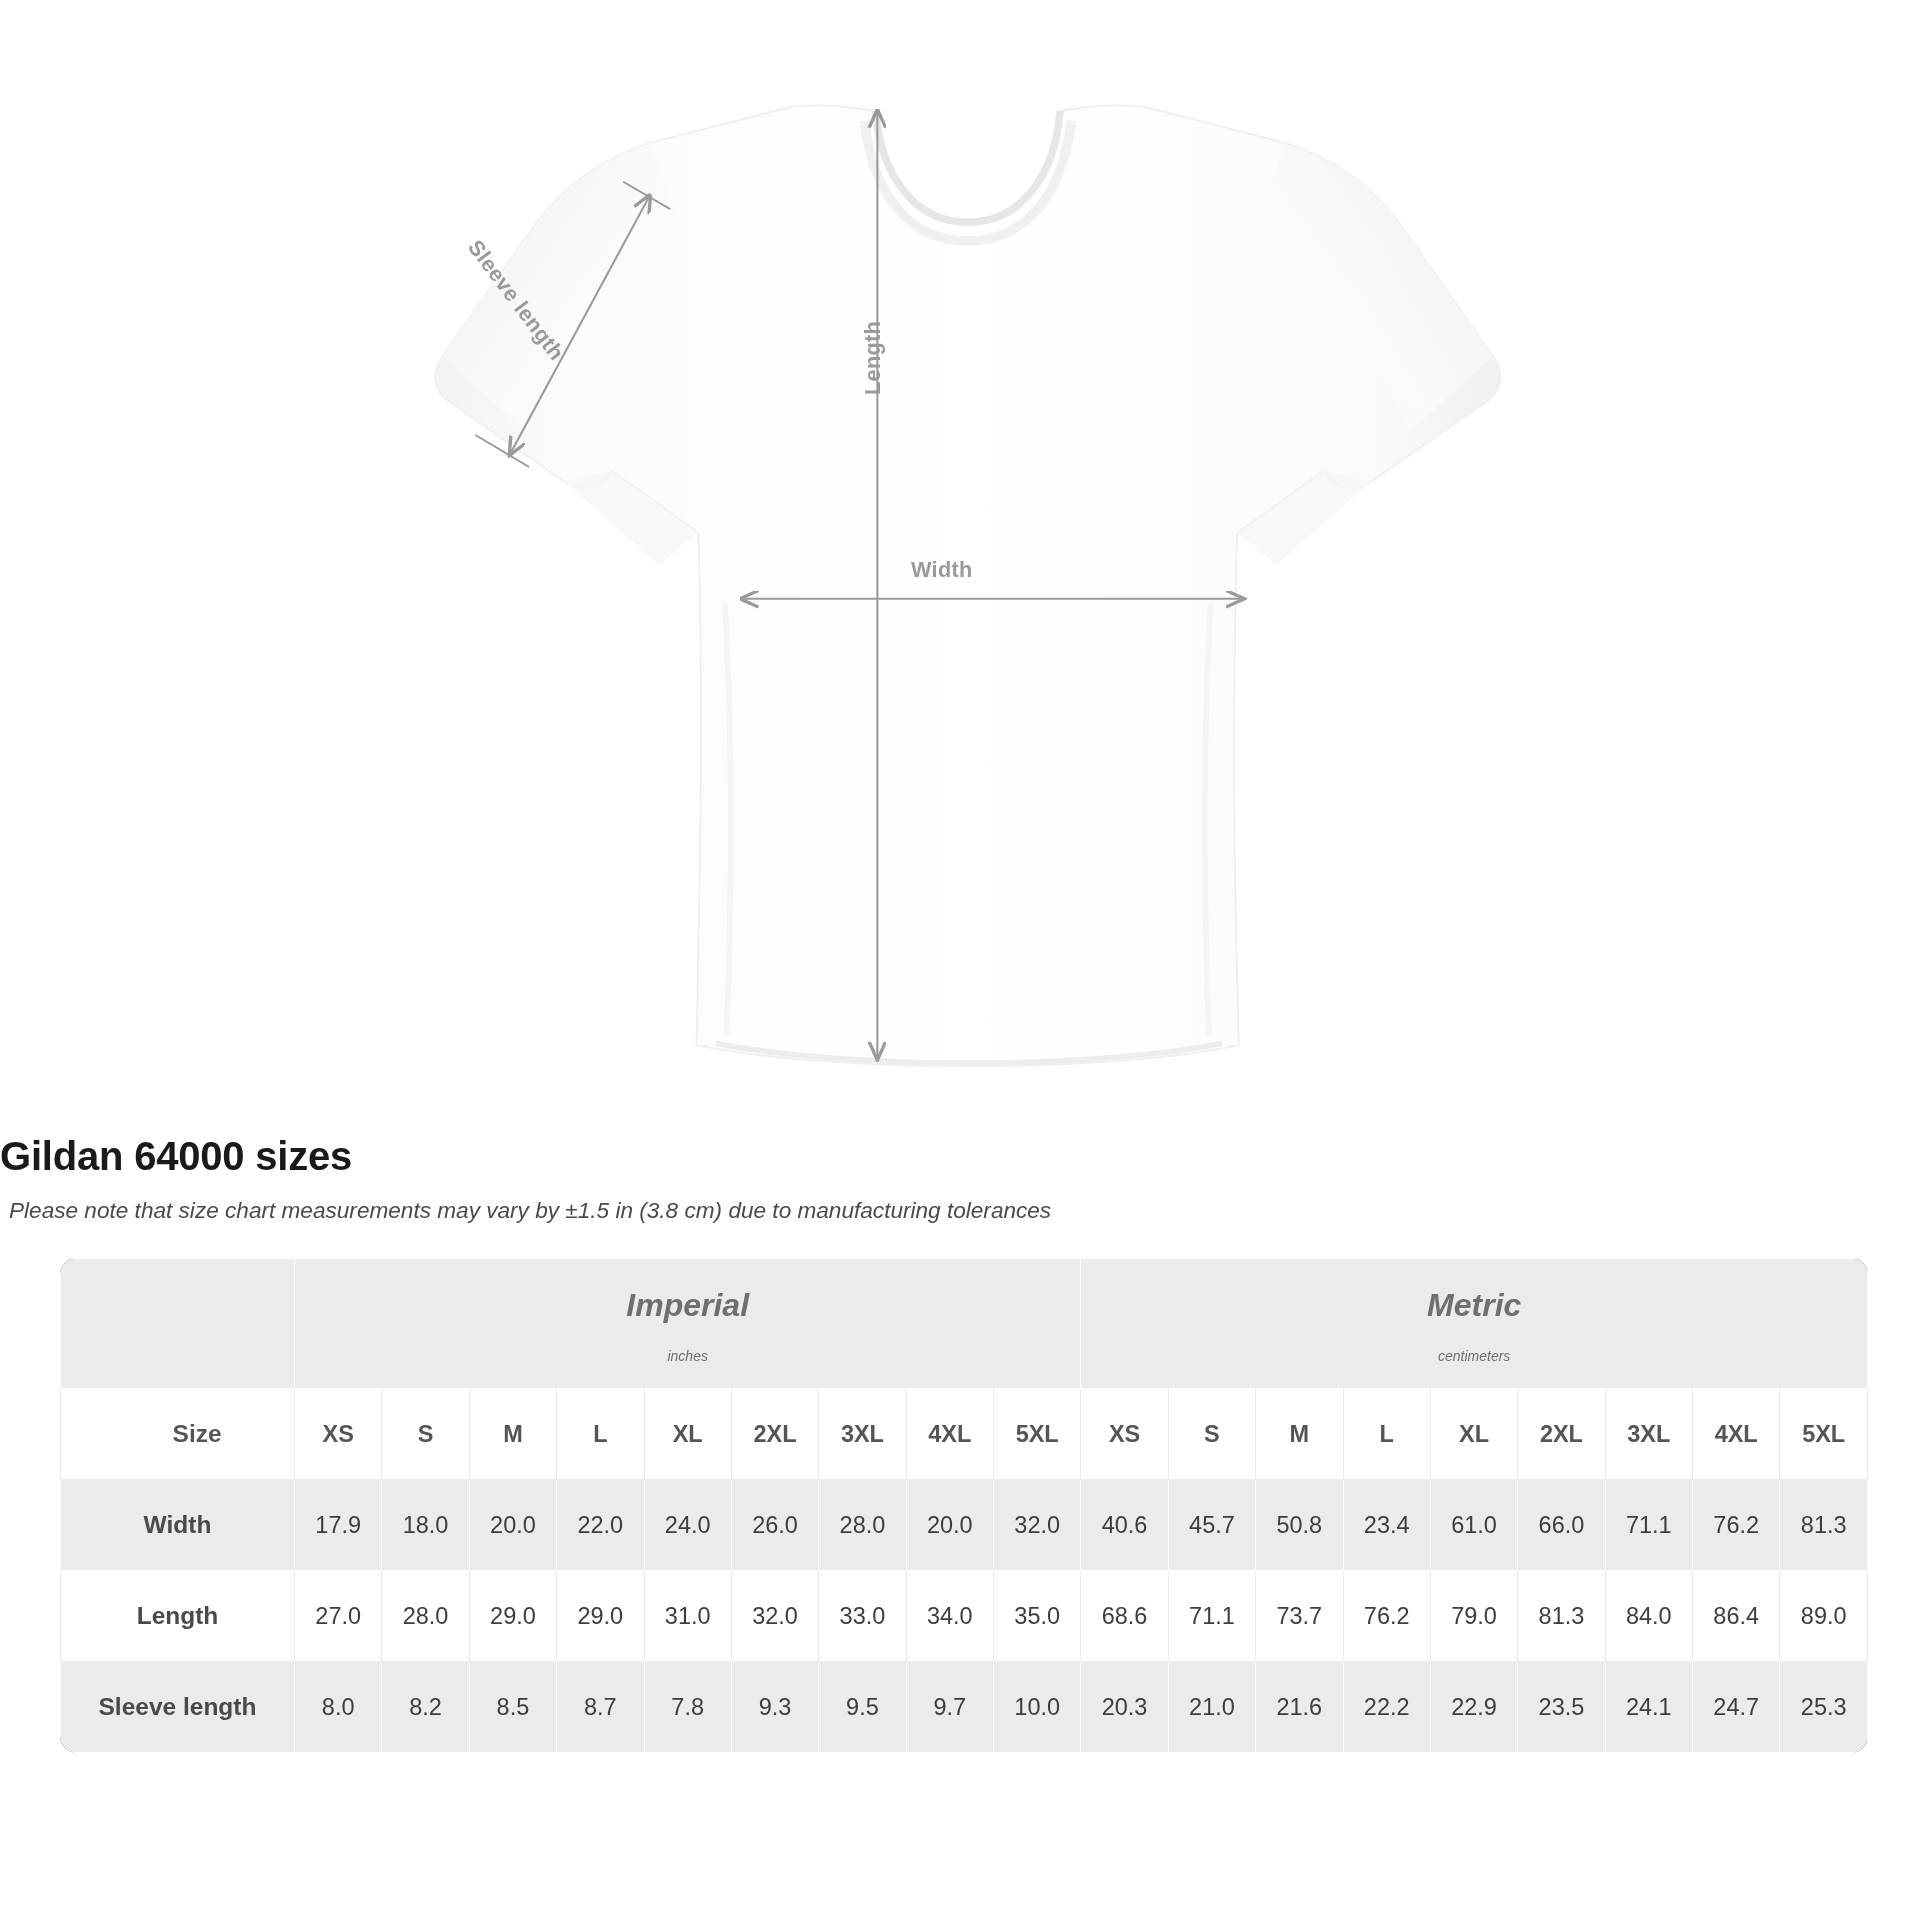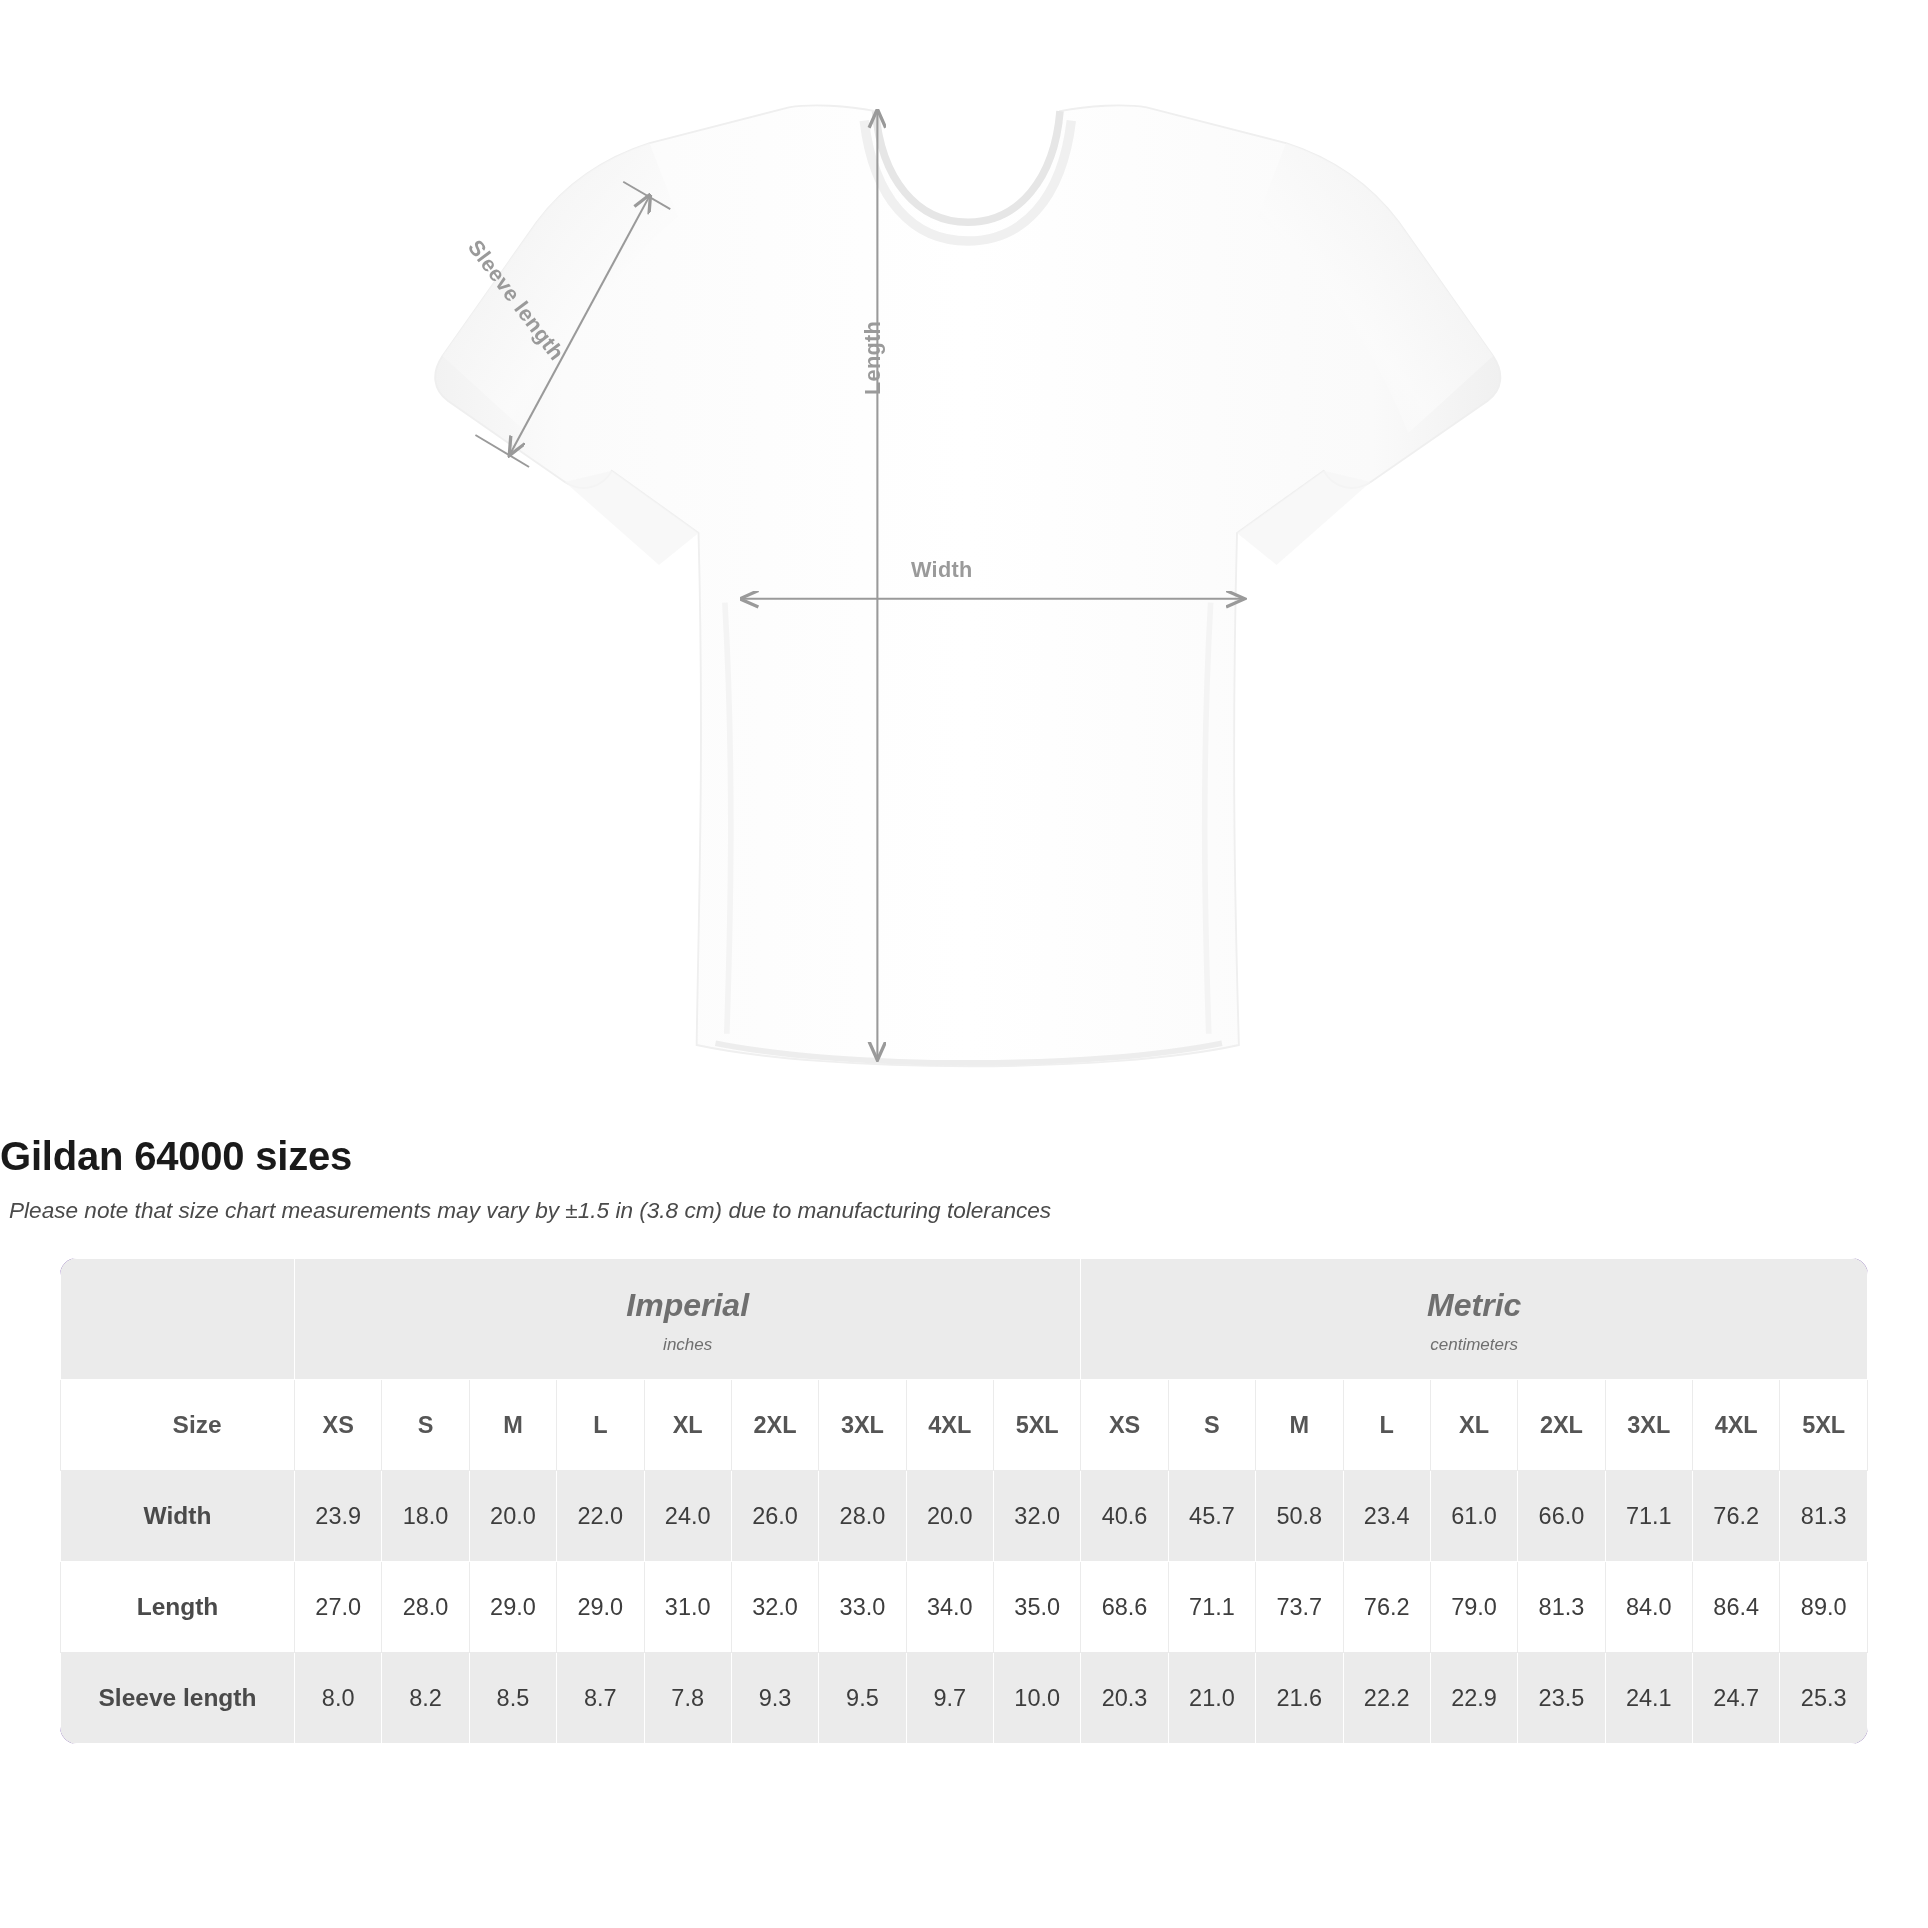--- a/index.html
+++ b/index.html
@@ -101,24 +101,24 @@
     text-align: center;
     padding: 28px 0 24.5px 0;
   }
   .unit-name {
     font-size: 32px;
     font-weight: bold;
     font-style: italic;
     color: #6f6f6f;
   }
   .unit-sub {
-    font-size: 17px;
+    font-size: 14px;
     font-style: italic;
     color: #6f6f6f;
-    margin-top: 11px;
+    margin-top: 24px;
   }
 
   .size-table th, .size-table td {
     border: 0.9px solid #ffffff;
     text-align: center;
     font-size: 23.5px;
     color: #3d3d3d;
     height: 90px;
     padding: 0 3.8px;
   }
@@ -279,21 +279,21 @@
           <th>L</th>
           <th>XL</th>
           <th>2XL</th>
           <th>3XL</th>
           <th>4XL</th>
           <th>5XL</th>
         </tr>
 
         <tr class="band-a">
           <td class="rowlabel">Width</td>
-          <td>23.9</td>
+          <td>17.9</td>
           <td>18.0</td>
           <td>20.0</td>
           <td>22.0</td>
           <td>24.0</td>
           <td>26.0</td>
           <td>28.0</td>
           <td>20.0</td>
           <td>32.0</td>
           <td>40.6</td>
           <td>45.7</td>

